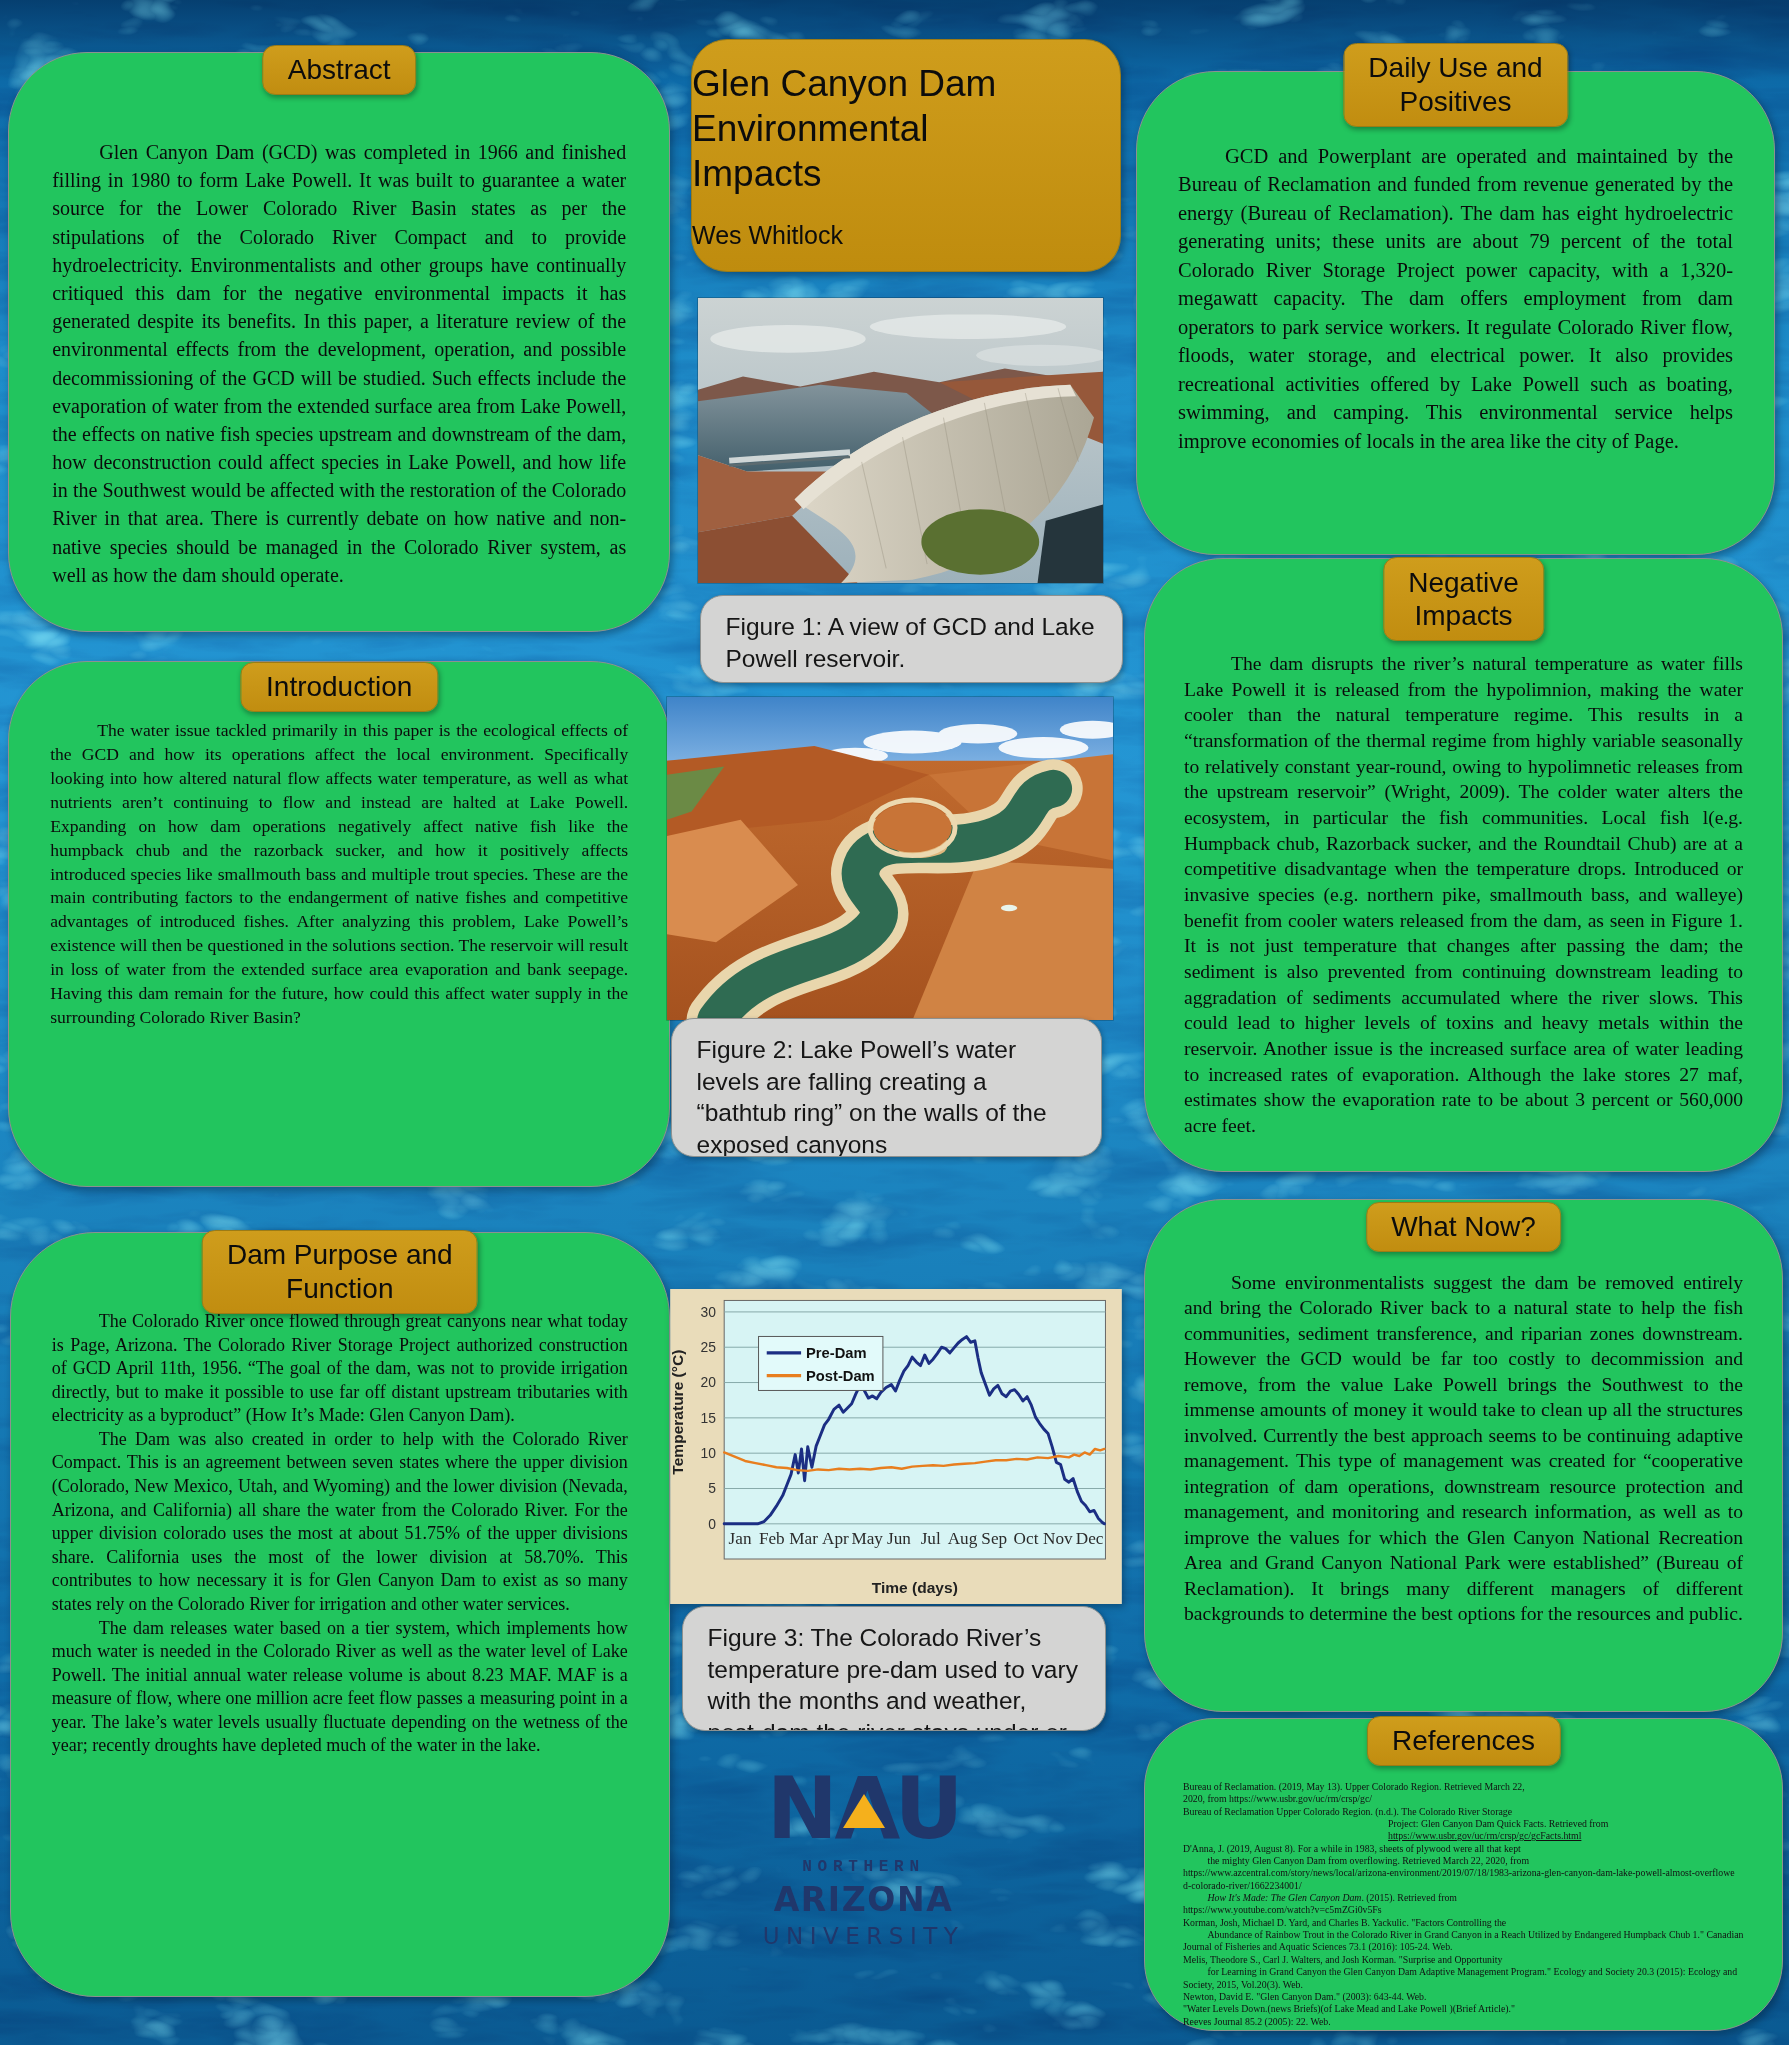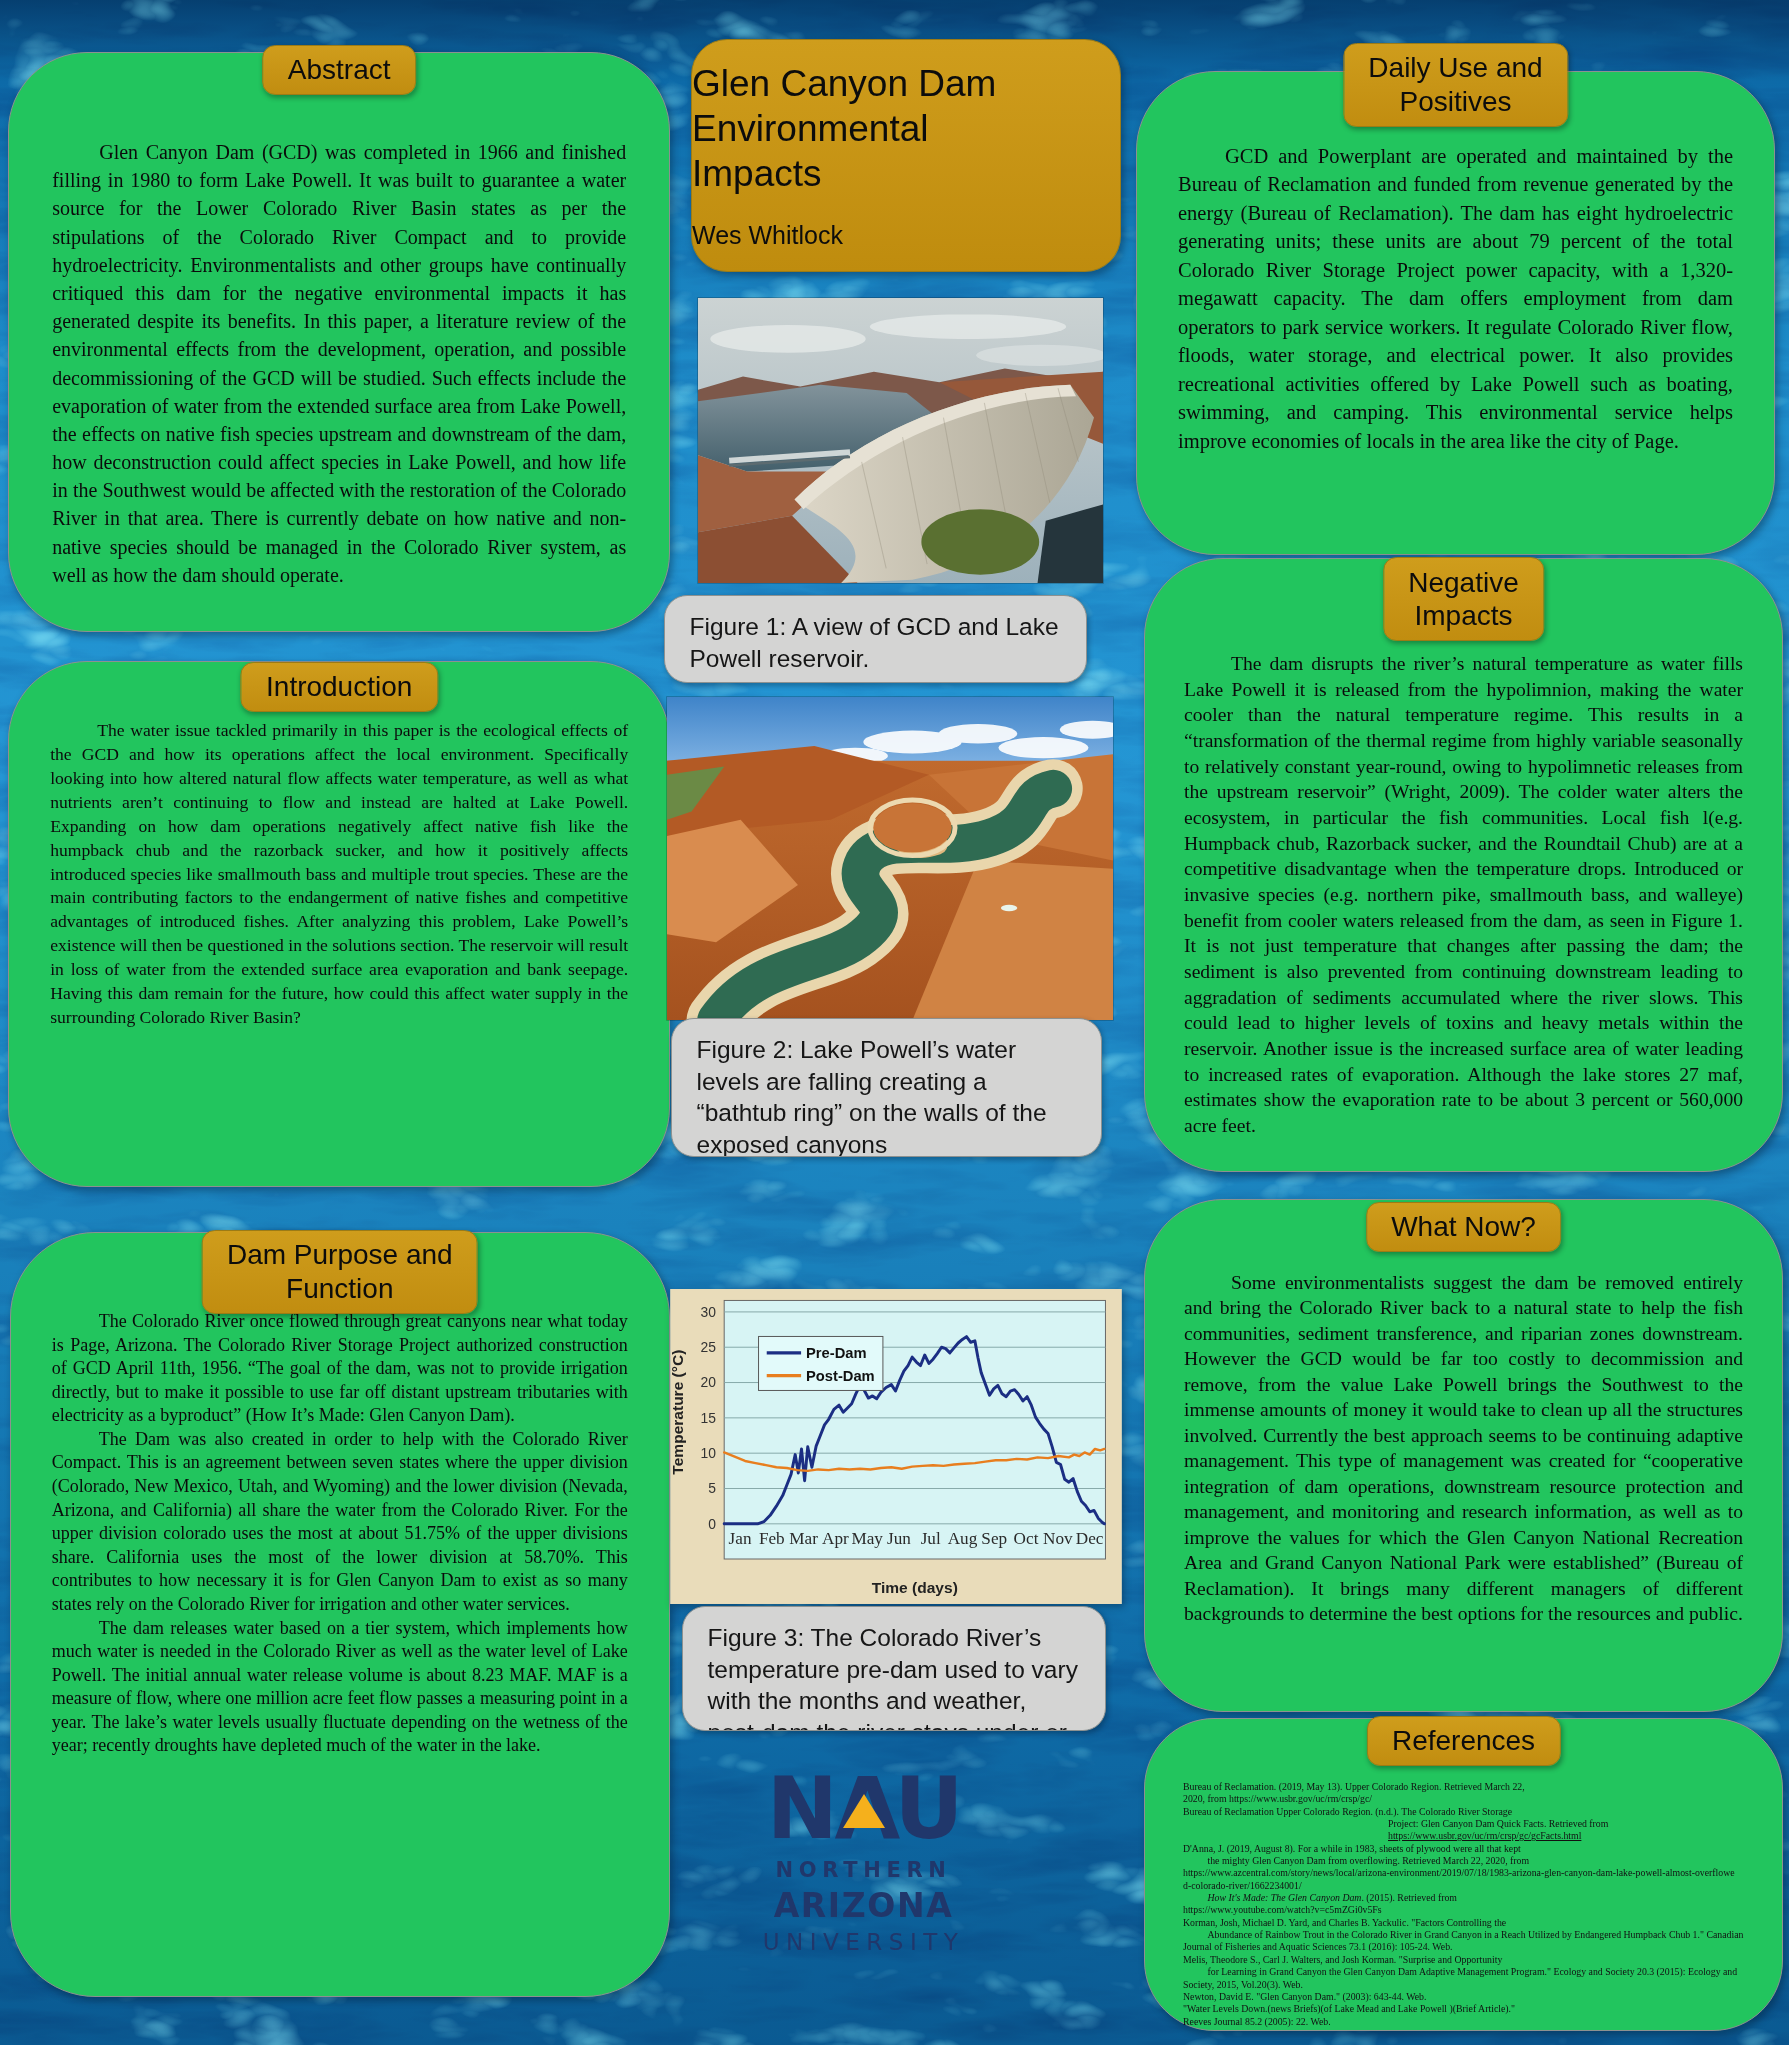--- a/index.html
+++ b/index.html
@@ -55,35 +55,35 @@
   .poster-title{margin-top:21px;font-size:37px;line-height:1.22;white-space:pre-line;}
   .poster-author{margin-top:24.5px;font-size:25px;}
   .photo{position:absolute;box-shadow:0 0 0 0.8px rgba(0,0,0,.25);}
   .photo svg{display:block;width:100%;height:100%;}
   .fig1{left:698px;top:298px;width:405px;height:285px;}
   .fig2{left:667px;top:697px;width:446px;height:323px;}
   .caption{position:absolute;background:#d4d4d3;border:1.6px solid #8d9190;border-radius:23px;
     font-family:"Liberation Sans",sans-serif;color:#161616;overflow:hidden;
     box-shadow:1.6px 2.5px 5.7px rgba(0,20,40,.3);}
   .caption div{padding:14.7px 24.5px;font-size:24.5px;line-height:1.3;}
-  .cap1{left:664px;top:595px;width:421px;height:86px;}
+  .cap1{left:700px;top:595px;width:421px;height:86px;}
   .cap2{left:671px;top:1018px;width:429px;height:137px;}
   .cap3{left:682px;top:1606px;width:422px;height:123px;}
   .chart-box{position:absolute;left:670px;top:1289px;width:452px;height:315px;
     box-shadow:1.6px 2.5px 6.5px rgba(0,20,40,.35);}
   .chart-box svg{display:block;width:100%;height:100%;}
   
   .nau{position:absolute;left:741px;top:1766px;width:245px;text-align:center;
     font-family:"DejaVu Sans",sans-serif;color:#20376b;}
   .nau-acr{position:relative;display:inline-block;font-size:85px;font-weight:900;
     letter-spacing:-3.3px;line-height:1;color:#20376b;}
   .nau-tri{position:absolute;left:50%;top:28px;transform:translateX(-50%);width:0;height:0;
     border-left:21px solid transparent;border-right:21px solid transparent;
     border-bottom:34px solid #f5b01c;}
-  .nau-l1{margin-top:6.5px;font-size:21px;font-weight:700;letter-spacing:5.7px;}
+  .nau-l1{margin-top:6.5px;font-size:16px;font-weight:700;letter-spacing:5.7px;font-family:Liberation Mono, monospace;}
   .nau-l2{margin-top:4.9px;font-size:33px;font-weight:900;letter-spacing:1.6px;}
   .nau-l3{margin-top:4.1px;font-size:23px;font-weight:400;letter-spacing:6.5px;}
 </style>
 </head>
 <body>
 
 <div id="poster">
 
   <div class="bg">
     <svg viewBox="0 0 2187 2500" width="1790" height="2046">

